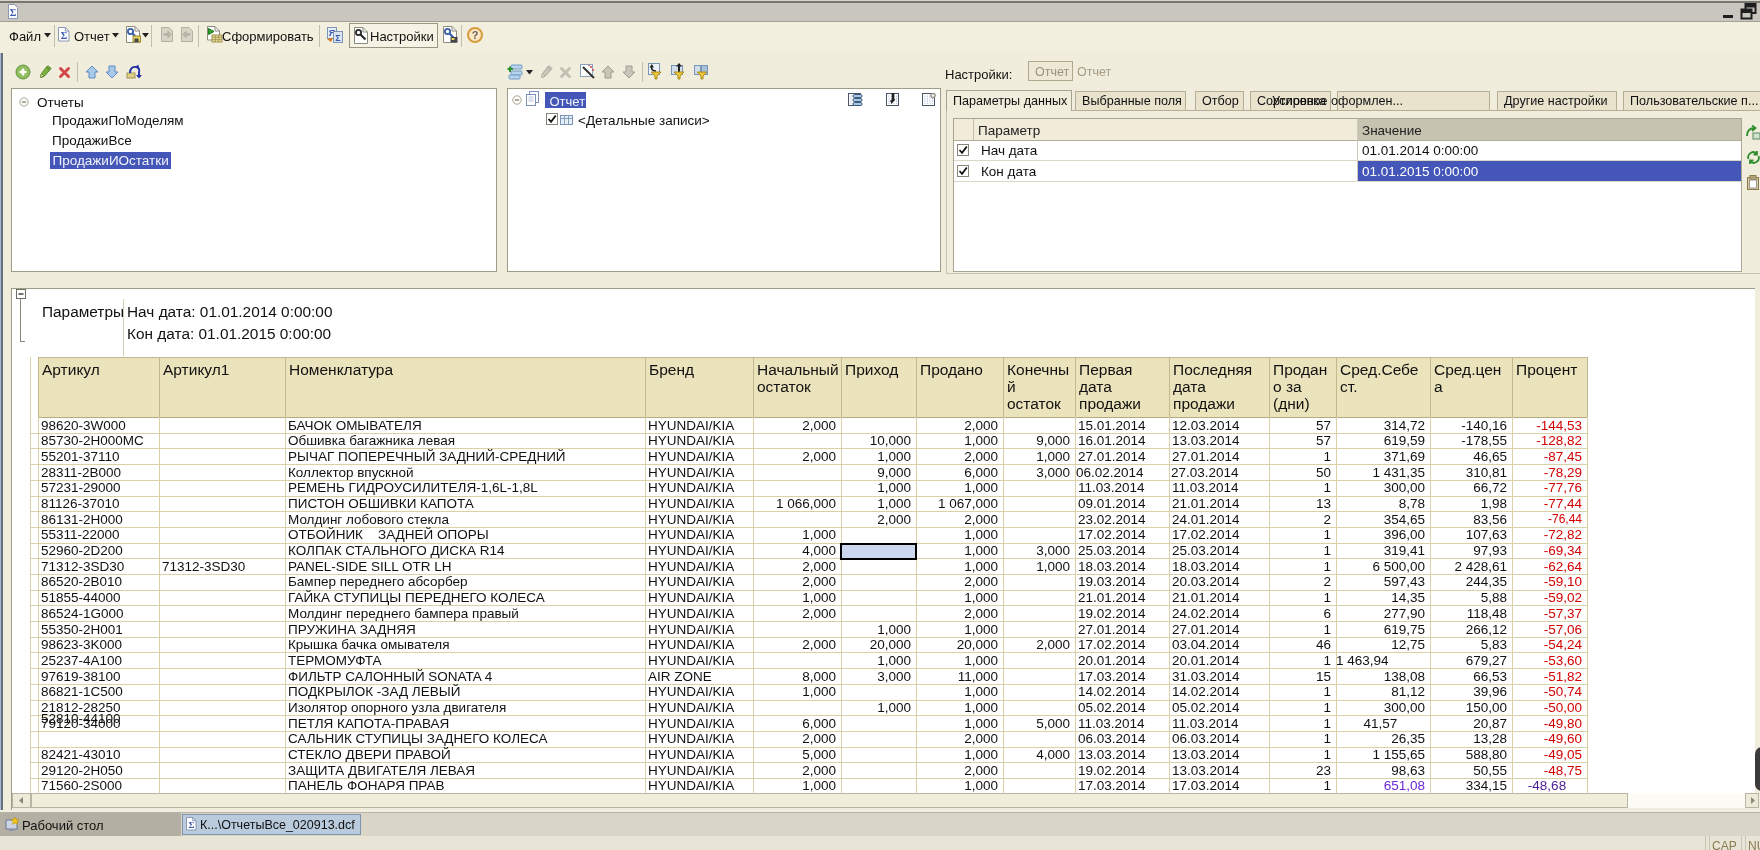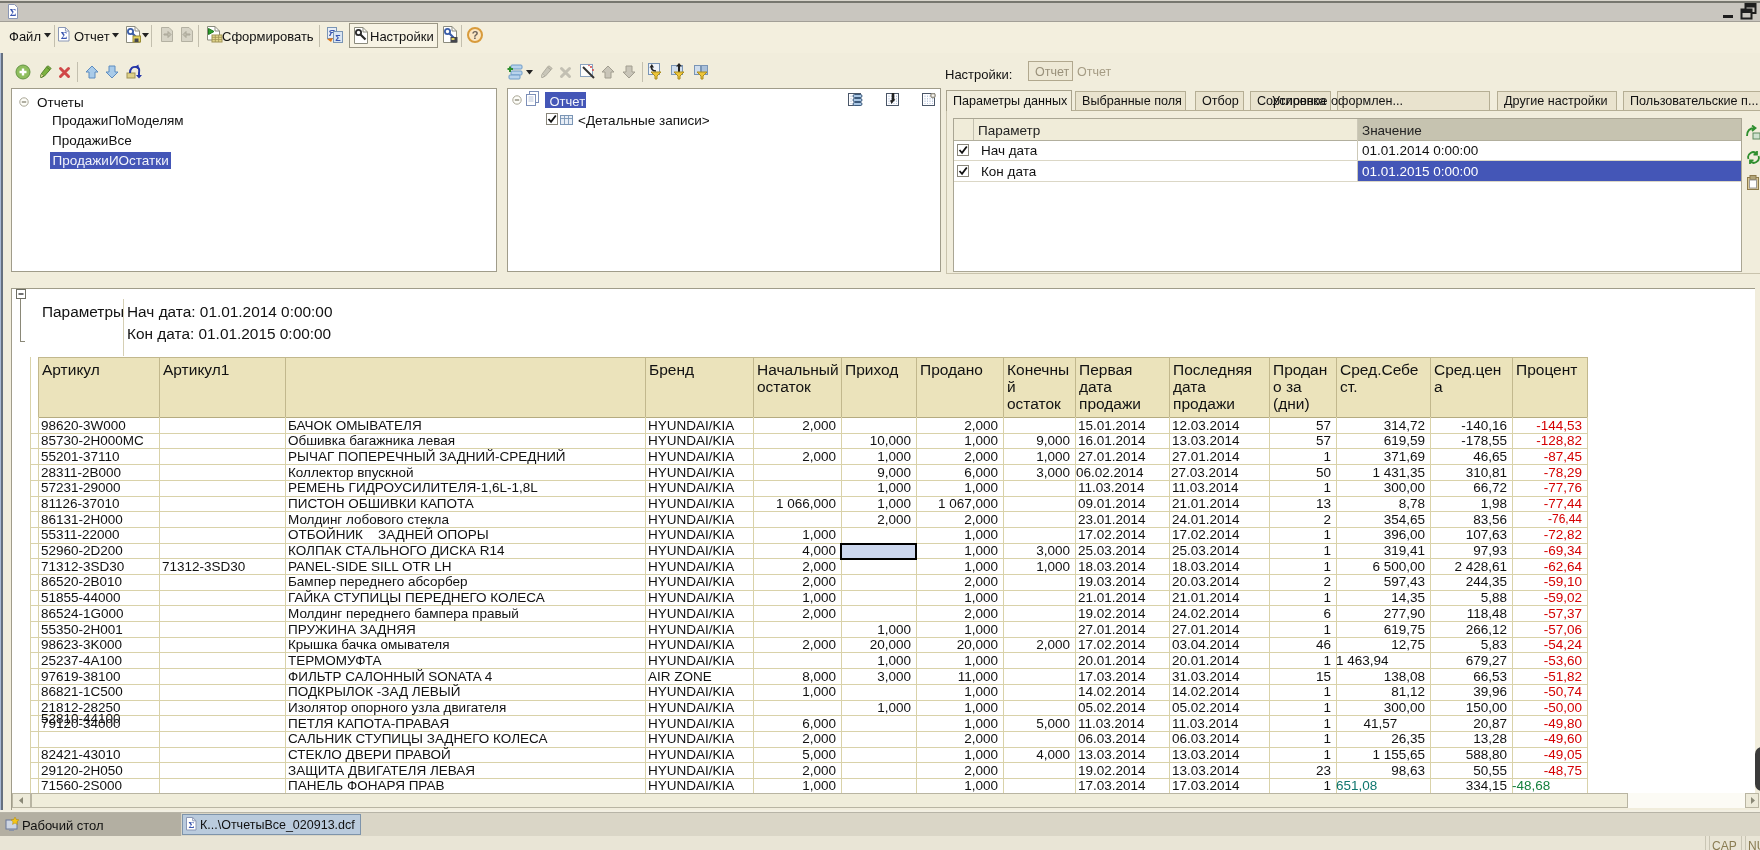--- a/index.html
+++ b/index.html
@@ -346,20 +346,21 @@
 <div style="position:absolute;left:30px;top:683.8px;width:1557px;height:1px;background:#d9d2a9"></div>
 <div style="position:absolute;left:30px;top:699.5px;width:1557px;height:1px;background:#d9d2a9"></div>
 <div style="position:absolute;left:30px;top:715.1px;width:1557px;height:1px;background:#d9d2a9"></div>
 <div style="position:absolute;left:30px;top:730.8px;width:1557px;height:1px;background:#d9d2a9"></div>
 <div style="position:absolute;left:30px;top:746.5px;width:1557px;height:1px;background:#d9d2a9"></div>
 <div style="position:absolute;left:30px;top:762.2px;width:1557px;height:1px;background:#d9d2a9"></div>
 <div style="position:absolute;left:30px;top:777.9px;width:1557px;height:1px;background:#d9d2a9"></div>
 <div style="position:absolute;left:30px;top:793.6px;width:1557px;height:1px;background:#d9d2a9"></div>
 <div style="position:absolute;left:42px;top:360.5px;width:115px;font-size:15.5px;line-height:17.3px;color:#111">Артикул</div>
 <div style="position:absolute;left:163px;top:360.5px;width:120px;font-size:15.5px;line-height:17.3px;color:#111">Артикул1</div>
+<div style="position:absolute;left:289px;top:360.5px;width:354px;font-size:15.5px;line-height:17.3px;color:#111">Номенклатура</div>
 <div style="position:absolute;left:649px;top:360.5px;width:102px;font-size:15.5px;line-height:17.3px;color:#111">Бренд</div>
 <div style="position:absolute;left:757px;top:360.5px;width:82px;font-size:15.5px;line-height:17.3px;color:#111">Начальный<br>остаток</div>
 <div style="position:absolute;left:845px;top:360.5px;width:69px;font-size:15.5px;line-height:17.3px;color:#111">Приход</div>
 <div style="position:absolute;left:920px;top:360.5px;width:81px;font-size:15.5px;line-height:17.3px;color:#111">Продано</div>
 <div style="position:absolute;left:1007px;top:360.5px;width:66px;font-size:15.5px;line-height:17.3px;color:#111">Конечны<br>й<br>остаток</div>
 <div style="position:absolute;left:1079px;top:360.5px;width:88px;font-size:15.5px;line-height:17.3px;color:#111">Первая<br>дата<br>продажи</div>
 <div style="position:absolute;left:1173px;top:360.5px;width:94px;font-size:15.5px;line-height:17.3px;color:#111">Последняя<br>дата<br>продажи</div>
 <div style="position:absolute;left:1273px;top:360.5px;width:61px;font-size:15.5px;line-height:17.3px;color:#111">Продан<br>о за<br>(дни)</div>
 <div style="position:absolute;left:1340px;top:360.5px;width:88px;font-size:15.5px;line-height:17.3px;color:#111">Сред.Себе<br>ст.</div>
 <div style="position:absolute;left:1434px;top:360.5px;width:76px;font-size:15.5px;line-height:17.3px;color:#111">Сред.цен<br>а</div>
@@ -433,21 +434,21 @@
 <div style="position:absolute;left:1169.0px;top:496.0px;width:100.0px;height:15.7px;line-height:15.7px;font-size:13.5px;color:#111;padding-left:3px;box-sizing:border-box;white-space:nowrap;overflow:hidden">21.01.2014</div>
 <div style="position:absolute;left:1269.0px;top:496.0px;width:67.0px;height:15.7px;line-height:15.7px;font-size:13.5px;color:#111;text-align:right;padding-right:5px;box-sizing:border-box;white-space:nowrap;overflow:hidden">13</div>
 <div style="position:absolute;left:1336.0px;top:496.0px;width:94.0px;height:15.7px;line-height:15.7px;font-size:13.5px;color:#111;text-align:right;padding-right:5px;box-sizing:border-box;white-space:nowrap;overflow:hidden">8,78</div>
 <div style="position:absolute;left:1430.0px;top:496.0px;width:82.0px;height:15.7px;line-height:15.7px;font-size:13.5px;color:#111;text-align:right;padding-right:5px;box-sizing:border-box;white-space:nowrap;overflow:hidden">1,98</div>
 <div style="position:absolute;left:1512.0px;top:496.0px;width:75.0px;height:15.7px;line-height:15.7px;font-size:13.5px;color:#d40000;text-align:right;padding-right:5px;box-sizing:border-box;white-space:nowrap;overflow:hidden">-77,44</div>
 <div style="position:absolute;left:38.0px;top:511.6px;width:121.0px;height:15.7px;line-height:15.7px;font-size:13.5px;color:#111;padding-left:3px;box-sizing:border-box;white-space:nowrap;overflow:hidden">86131-2H000</div>
 <div style="position:absolute;left:285.0px;top:511.6px;width:360.0px;height:15.7px;line-height:15.7px;font-size:13.5px;color:#111;padding-left:3px;box-sizing:border-box;white-space:nowrap;overflow:hidden">Молдинг лобового стекла</div>
 <div style="position:absolute;left:645.0px;top:511.6px;width:108.0px;height:15.7px;line-height:15.7px;font-size:13.5px;color:#111;padding-left:3px;box-sizing:border-box;white-space:nowrap;overflow:hidden">HYUNDAI/KIA</div>
 <div style="position:absolute;left:841.0px;top:511.6px;width:75.0px;height:15.7px;line-height:15.7px;font-size:13.5px;color:#111;text-align:right;padding-right:5px;box-sizing:border-box;white-space:nowrap;overflow:hidden">2,000</div>
 <div style="position:absolute;left:916.0px;top:511.6px;width:87.0px;height:15.7px;line-height:15.7px;font-size:13.5px;color:#111;text-align:right;padding-right:5px;box-sizing:border-box;white-space:nowrap;overflow:hidden">2,000</div>
-<div style="position:absolute;left:1075.0px;top:511.6px;width:94.0px;height:15.7px;line-height:15.7px;font-size:13.5px;color:#111;padding-left:3px;box-sizing:border-box;white-space:nowrap;overflow:hidden">23.01.2014</div>
+<div style="position:absolute;left:1075.0px;top:511.6px;width:94.0px;height:15.7px;line-height:15.7px;font-size:13.5px;color:#111;padding-left:3px;box-sizing:border-box;white-space:nowrap;overflow:hidden">23.02.2014</div>
 <div style="position:absolute;left:1169.0px;top:511.6px;width:100.0px;height:15.7px;line-height:15.7px;font-size:13.5px;color:#111;padding-left:3px;box-sizing:border-box;white-space:nowrap;overflow:hidden">24.01.2014</div>
 <div style="position:absolute;left:1269.0px;top:511.6px;width:67.0px;height:15.7px;line-height:15.7px;font-size:13.5px;color:#111;text-align:right;padding-right:5px;box-sizing:border-box;white-space:nowrap;overflow:hidden">2</div>
 <div style="position:absolute;left:1336.0px;top:511.6px;width:94.0px;height:15.7px;line-height:15.7px;font-size:13.5px;color:#111;text-align:right;padding-right:5px;box-sizing:border-box;white-space:nowrap;overflow:hidden">354,65</div>
 <div style="position:absolute;left:1430.0px;top:511.6px;width:82.0px;height:15.7px;line-height:15.7px;font-size:13.5px;color:#111;text-align:right;padding-right:5px;box-sizing:border-box;white-space:nowrap;overflow:hidden">83,56</div>
 <div style="position:absolute;left:1512.0px;top:511.6px;width:75.0px;height:15.7px;line-height:15.7px;font-size:12px;color:#d40000;text-align:right;padding-right:5px;box-sizing:border-box;white-space:nowrap;overflow:hidden">-76,44</div>
 <div style="position:absolute;left:38.0px;top:527.3px;width:121.0px;height:15.7px;line-height:15.7px;font-size:13.5px;color:#111;padding-left:3px;box-sizing:border-box;white-space:nowrap;overflow:hidden">55311-22000</div>
 <div style="position:absolute;left:285.0px;top:527.3px;width:360.0px;height:15.7px;line-height:15.7px;font-size:13.5px;color:#111;padding-left:3px;box-sizing:border-box;white-space:nowrap;overflow:hidden">ОТБОЙНИК&nbsp;&nbsp;&nbsp;&nbsp;ЗАДНЕЙ ОПОРЫ</div>
 <div style="position:absolute;left:645.0px;top:527.3px;width:108.0px;height:15.7px;line-height:15.7px;font-size:13.5px;color:#111;padding-left:3px;box-sizing:border-box;white-space:nowrap;overflow:hidden">HYUNDAI/KIA</div>
 <div style="position:absolute;left:753.0px;top:527.3px;width:88.0px;height:15.7px;line-height:15.7px;font-size:13.5px;color:#111;text-align:right;padding-right:5px;box-sizing:border-box;white-space:nowrap;overflow:hidden">1,000</div>
 <div style="position:absolute;left:916.0px;top:527.3px;width:87.0px;height:15.7px;line-height:15.7px;font-size:13.5px;color:#111;text-align:right;padding-right:5px;box-sizing:border-box;white-space:nowrap;overflow:hidden">1,000</div>
@@ -631,23 +632,23 @@
 <div style="position:absolute;left:1430.0px;top:762.7px;width:82.0px;height:15.7px;line-height:15.7px;font-size:13.5px;color:#111;text-align:right;padding-right:5px;box-sizing:border-box;white-space:nowrap;overflow:hidden">50,55</div>
 <div style="position:absolute;left:1512.0px;top:762.7px;width:75.0px;height:15.7px;line-height:15.7px;font-size:13.5px;color:#d40000;text-align:right;padding-right:5px;box-sizing:border-box;white-space:nowrap;overflow:hidden">-48,75</div>
 <div style="position:absolute;left:38.0px;top:778.4px;width:121.0px;height:15.7px;line-height:15.7px;font-size:13.5px;color:#111;padding-left:3px;box-sizing:border-box;white-space:nowrap;overflow:hidden">71560-2S000</div>
 <div style="position:absolute;left:285.0px;top:778.4px;width:360.0px;height:15.7px;line-height:15.7px;font-size:13.5px;color:#111;padding-left:3px;box-sizing:border-box;white-space:nowrap;overflow:hidden">ПАНЕЛЬ ФОНАРЯ ПРАВ</div>
 <div style="position:absolute;left:645.0px;top:778.4px;width:108.0px;height:15.7px;line-height:15.7px;font-size:13.5px;color:#111;padding-left:3px;box-sizing:border-box;white-space:nowrap;overflow:hidden">HYUNDAI/KIA</div>
 <div style="position:absolute;left:753.0px;top:778.4px;width:88.0px;height:15.7px;line-height:15.7px;font-size:13.5px;color:#111;text-align:right;padding-right:5px;box-sizing:border-box;white-space:nowrap;overflow:hidden">1,000</div>
 <div style="position:absolute;left:916.0px;top:778.4px;width:87.0px;height:15.7px;line-height:15.7px;font-size:13.5px;color:#111;text-align:right;padding-right:5px;box-sizing:border-box;white-space:nowrap;overflow:hidden">1,000</div>
 <div style="position:absolute;left:1075.0px;top:778.4px;width:94.0px;height:15.7px;line-height:15.7px;font-size:13.5px;color:#111;padding-left:3px;box-sizing:border-box;white-space:nowrap;overflow:hidden">17.03.2014</div>
 <div style="position:absolute;left:1169.0px;top:778.4px;width:100.0px;height:15.7px;line-height:15.7px;font-size:13.5px;color:#111;padding-left:3px;box-sizing:border-box;white-space:nowrap;overflow:hidden">17.03.2014</div>
 <div style="position:absolute;left:1269.0px;top:778.4px;width:67.0px;height:15.7px;line-height:15.7px;font-size:13.5px;color:#111;text-align:right;padding-right:5px;box-sizing:border-box;white-space:nowrap;overflow:hidden">1</div>
-<div style="position:absolute;left:1336.0px;top:778.4px;width:94.0px;height:16px;line-height:15.7px;font-size:13.5px;color:#0f766e;text-align:left;padding-right:5px;box-sizing:border-box;white-space:nowrap;overflow:hidden">651,08</div>
+<div style="position:absolute;left:1336.0px;top:778.4px;width:94.0px;height:16px;line-height:15.7px;font-size:13.5px;color:#6d28d9;text-align:right;padding-right:5px;box-sizing:border-box;white-space:nowrap;overflow:hidden">651,08</div>
 <div style="position:absolute;left:1430.0px;top:778.4px;width:82.0px;height:15.7px;line-height:15.7px;font-size:13.5px;color:#111;text-align:right;padding-right:5px;box-sizing:border-box;white-space:nowrap;overflow:hidden">334,15</div>
-<div style="position:absolute;left:1512.0px;top:778.4px;width:75.0px;height:15.7px;line-height:15.7px;font-size:13.5px;color:#15803d;text-align:left;padding-right:5px;box-sizing:border-box;white-space:nowrap;overflow:hidden">-48,68</div>
+<div style="position:absolute;left:1512.0px;top:778.4px;width:75.0px;height:15.7px;line-height:15.7px;font-size:13.5px;color:#4c1d95;text-align:center;padding-right:5px;box-sizing:border-box;white-space:nowrap;overflow:hidden">-48,68</div>
 <div style="position:absolute;left:840px;top:542.5px;width:77px;height:17.2px;background:#ccd7ee;border:2px solid #000;box-sizing:border-box"></div>
 <div style="position:absolute;left:12px;top:793px;width:1747px;height:15px;background:#fcfbf5"></div>
 <div style="position:absolute;left:12px;top:793px;width:19px;height:15px;background:#edead9;border:1px solid #b9b5a2;box-sizing:border-box"></div>
 <svg style="position:absolute;left:17px;top:796px" width="9" height="9" viewBox="0 0 9 9">
       <path d="M6 1 L2 4.5 L6 8 Z" fill="#8a8876"></path>
     </svg>
 <div style="position:absolute;left:31px;top:793px;width:1597px;height:15px;background:#f0edda;border:1px solid #b9b5a2;box-sizing:border-box"></div>
 <div style="position:absolute;left:1745px;top:793px;width:14px;height:15px;background:#edead9;border:1px solid #b9b5a2;box-sizing:border-box"></div>
 <svg style="position:absolute;left:1748px;top:796px" width="9" height="9" viewBox="0 0 9 9">
       <path d="M3 1 L7 4.5 L3 8 Z" fill="#8a8876"></path>

